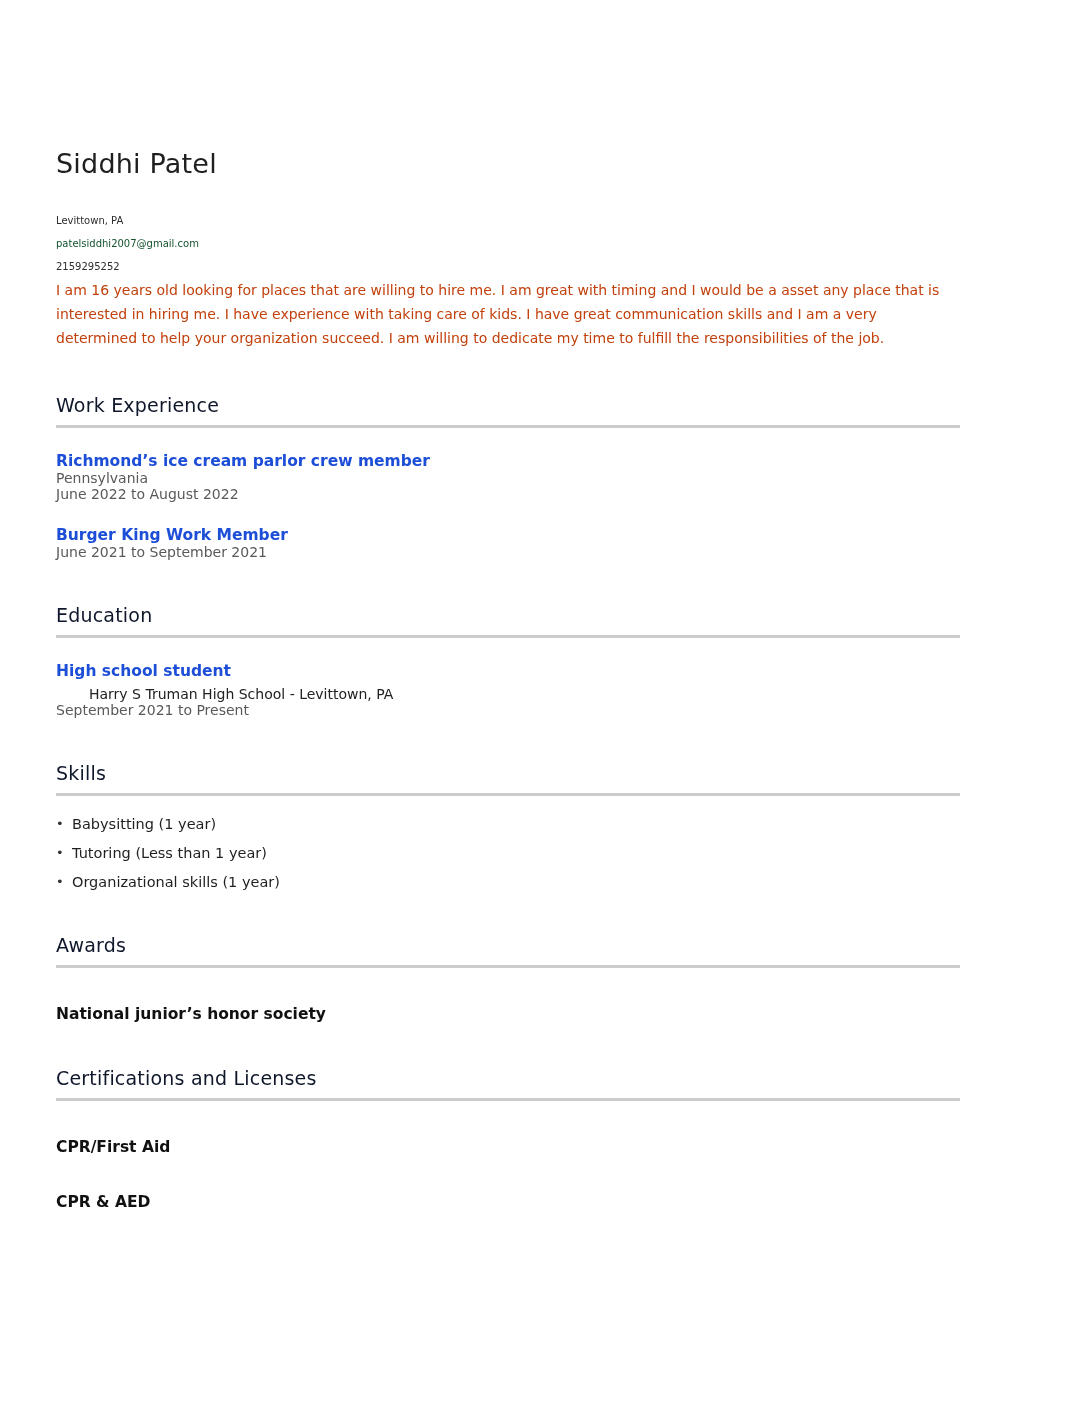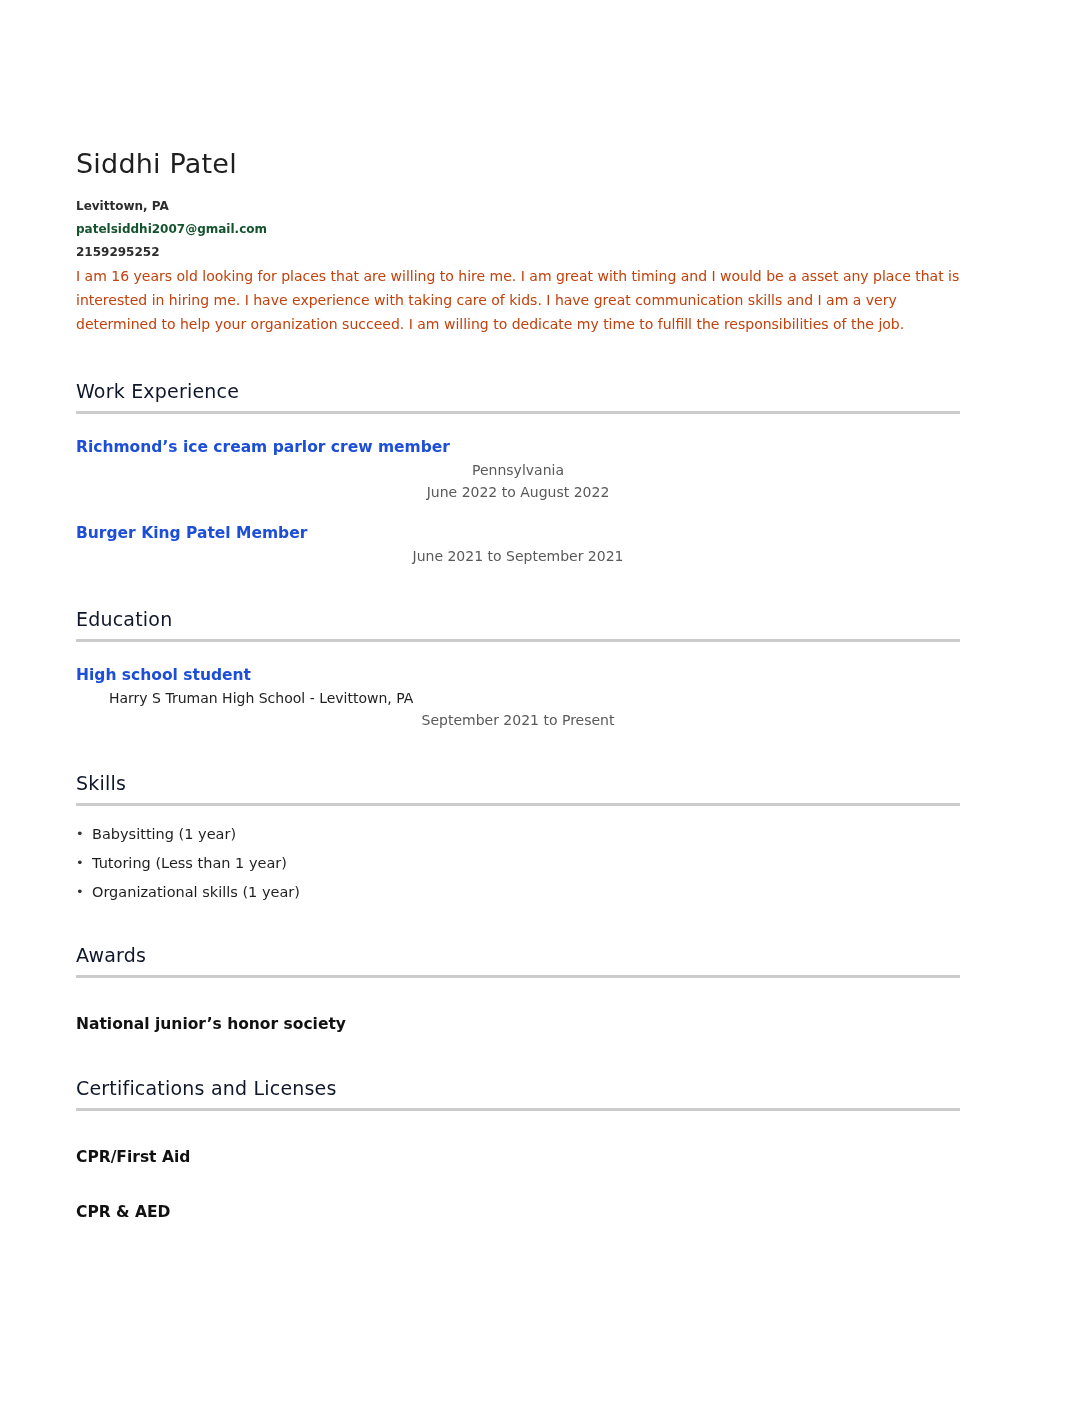--- a/index.html
+++ b/index.html
@@ -5,36 +5,35 @@
   * { margin: 0; padding: 0; box-sizing: border-box; }
   html, body {
     width: 1088px;
     background: #ffffff;
     font-family: "DejaVu Sans", "Liberation Sans", sans-serif;
     color: #222222;
   }
   .page {
     width: 1088px;
     height: 1408px;
-    padding: 148px 128px 40px 76px;
+    padding: 148px 128px 40px 56px;
     background: #ffffff;
     position: relative;
   }
   .resume-name {
     font-size: 27px;
     font-weight: 400;
     color: #1f1f1f;
     letter-spacing: 0.2px;
   }
   .contact-block {
-    margin-top: 16px;
-    font-size: 12px;
+    margin-top: 30px;
+    font-size: 10px;
     line-height: 23px;
     color: #2d2d2d;
-    font-weight: bold;
   }
   .contact-block a {
     color: #14532d;
     text-decoration: none;
   }
   .summary {
     font-size: 14px;
     line-height: 24px;
     color: #c2410c;
     width: 100%;
@@ -64,22 +63,20 @@
   }
   .entry-sub {
     font-size: 14px;
     color: #222222;
     margin-top: 6px;
     margin-left: 33px;
   }
   .entry-meta {
     font-size: 14px;
     color: #595959;
-    margin-top: 6px;
-    text-align: center;
   }
   .skills-list {
     list-style: none;
     margin-top: 20px;
   }
   .skills-list li {
     font-size: 14.5px;
     color: #1f1f1f;
     margin-bottom: 13px;
     padding-left: 16px;
@@ -120,21 +117,21 @@
     <h2 class="section-title">Work Experience</h2>
     <div class="section-rule"></div>
 
     <div class="entry">
       <div class="entry-title">Richmond’s ice cream parlor crew member</div>
       <div class="entry-meta">Pennsylvania</div>
       <div class="entry-meta">June 2022 to August 2022</div>
     </div>
 
     <div class="entry">
-      <div class="entry-title">Burger King Patel Member</div>
+      <div class="entry-title">Burger King Work Member</div>
       <div class="entry-meta">June 2021 to September 2021</div>
     </div>
   </div>
 
   <div class="section">
     <h2 class="section-title">Education</h2>
     <div class="section-rule"></div>
 
     <div class="entry">
       <div class="entry-title">High school student</div>

